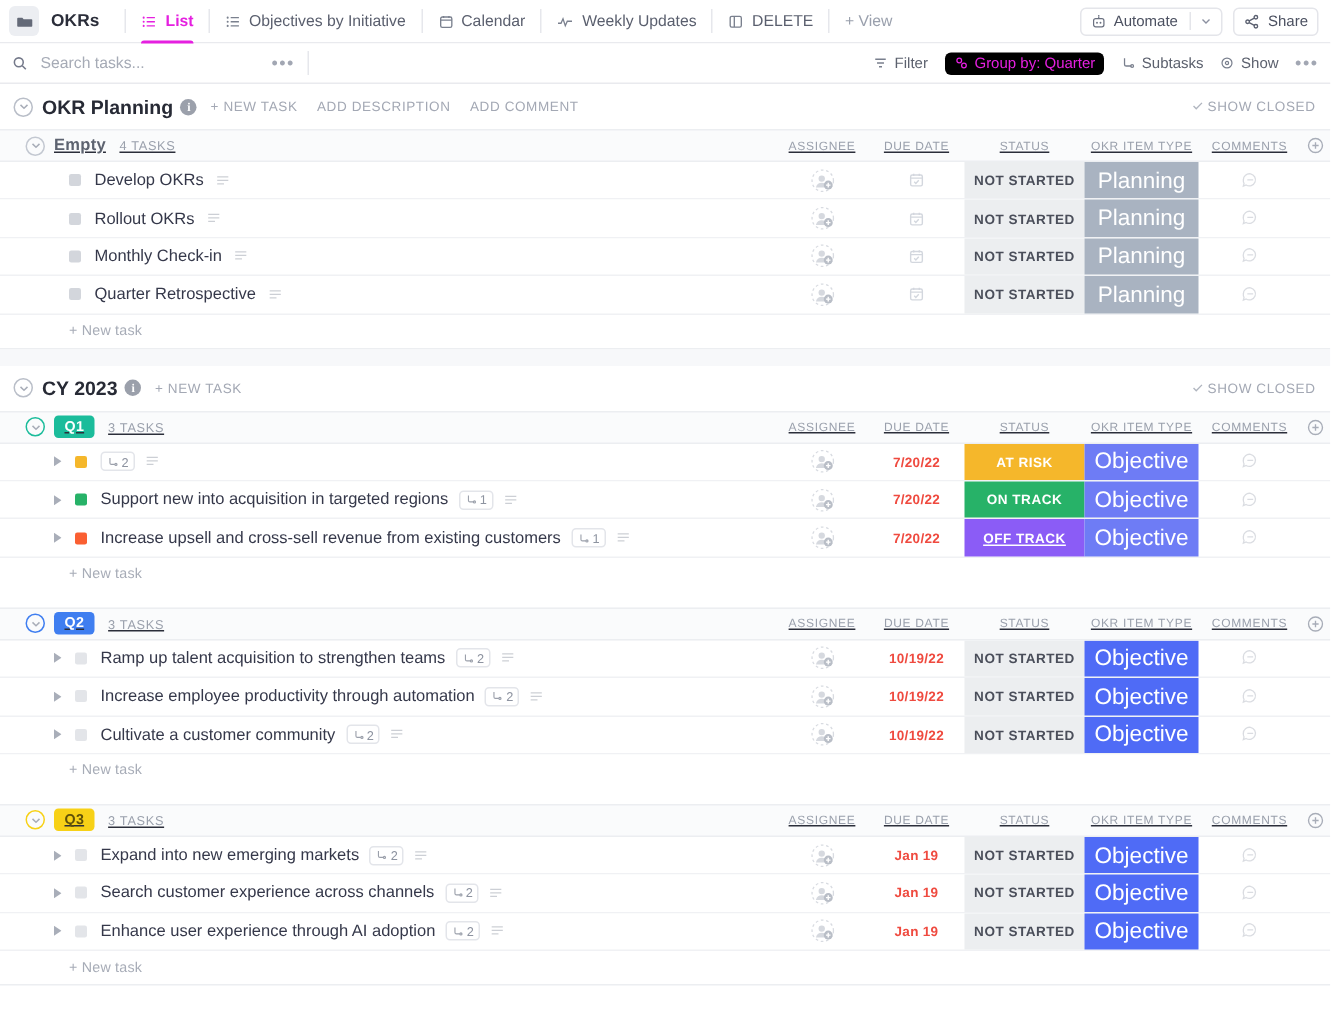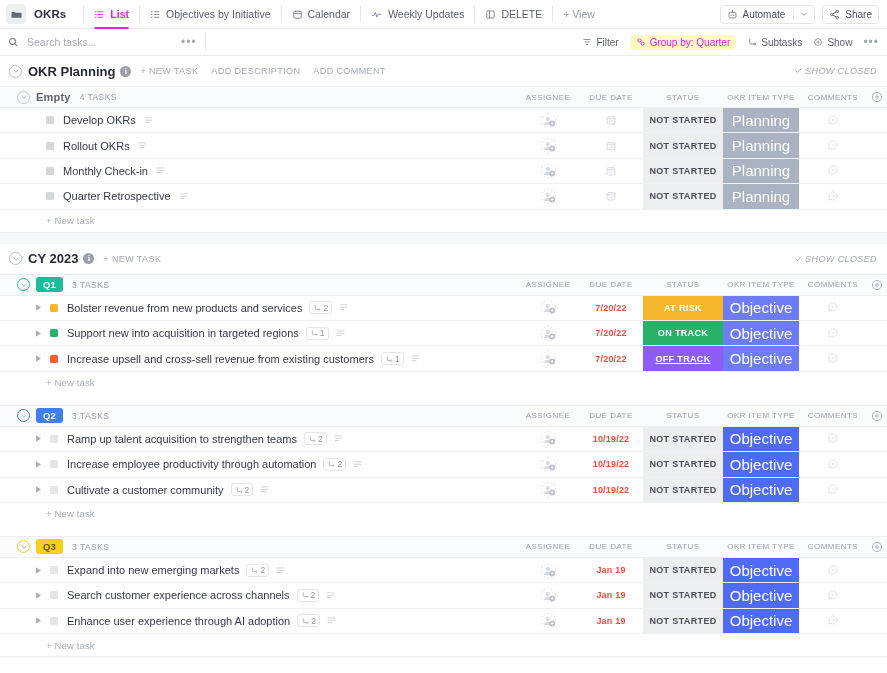--- a/index.html
+++ b/index.html
@@ -58,21 +58,21 @@
     border:none; outline:none; font-size:10.5px; color:#585d6b;
     font-family:"Liberation Sans", sans-serif; width:150px; background:transparent;
   }
   .search-input::placeholder { color:#a6abb6; }
   .dots { color:#a2a7b3; font-size:12px; letter-spacing:1px; cursor:pointer; line-height:8px; }
   .filterbar-right { margin-left:auto; display:flex; align-items:center; gap:11px; }
   .fb-item {
     display:flex; align-items:flex-start; gap:4px; font-size:10px; color:#5c616e; cursor:pointer; white-space:nowrap;
   }
   .fb-item.highlight {
-    color:#e520e0; background:#fef9c3; border-radius:4px; padding:2px 6px; font-weight:normal;
+    color:#e520e0; background:#000000; border-radius:4px; padding:2px 6px; font-weight:normal;
   }
 
   
   .content { flex:1; overflow:hidden; position:relative; }
   .scroller { height:100%; overflow-y:auto; }
 
   
   .list-block { border-bottom:1px solid #eceef1; }
   .list-head {
     height:30px; display:flex; align-items:center; padding:0 10px 0 9px;
@@ -83,28 +83,28 @@
   }
   .list-name { font-size:13px; font-weight:bold; color:#272a35; margin-right:5px; }
   .info-dot {
     width:11px; height:11px; border-radius:50%; background:#9ba0ab; color:#fff;
     font-size:8px; font-weight:bold; display:flex; align-items:center; justify-content:center;
     margin-right:9px; font-family:"Liberation Serif", serif; cursor:pointer; flex:none;
   }
   .head-action { font-size:9px; color:#a3a8b4; letter-spacing:.4px; margin-right:13px; cursor:pointer; white-space:nowrap; }
   .show-closed {
     margin-left:auto; font-size:9px; color:#a3a8b4; letter-spacing:.4px;
-    display:flex; align-items:flex-start; gap:2px; cursor:pointer; white-space:nowrap;font-style:italic;
+    display:flex; align-items:flex-start; gap:2px; cursor:pointer; white-space:nowrap;
   }
 
   
   .group { }
   .group-head {
     height:22px; display:flex; align-items:center; background:#fafbfc;
-    border-top:1px solid #eceef1; border-bottom:1px solid #eceef1; padding-left:17px; position:relative;
+    border-top:1px solid #eceef1; border-bottom:1px solid #eceef1; padding-left:17px; position:relative;text-decoration:underline;
   }
   .group-caret {
     width:13px; height:13px; border-radius:50%; border:1px solid #c3c8d1;
     display:flex; align-items:center; justify-content:center; margin-right:6px; cursor:pointer; flex:none;
   }
   .group-badge {
     height:15px; border-radius:3px; padding:0 7px; display:flex; align-items:center;
     font-size:9.5px; font-weight:bold; color:#fff; letter-spacing:.2px; margin-right:9px;
   }
   .group-badge.plain { background:transparent; color:#5d6370; font-weight:bold; font-size:11px; padding:0; }
@@ -590,21 +590,20 @@
               </div>
             </div>
             <div class="row">
               <div class="row-left">
                 <div class="expand-arrow">
                   <svg width="5" height="7" viewBox="0 0 6 8" fill="#a9aeb9">
                     <path d="M0 0l6 4-6 4z"></path>
                   </svg>
                 </div>
                 <div class="sq" style="background: rgb(245, 183, 43);"></div>
-                <div class="task-name">Bolster revenue from new products and services</div>
                 <div class="sub-badge">
                   <svg width="8" height="8" viewBox="0 0 16 16" fill="none" stroke="#9ba0ab" stroke-width="1.5">
                     <path d="M4.6 2.6v6.6a2 2 0 0 0 2 2h4.6"></path>
                     <circle cx="12.6" cy="11.2" r="1.4"></circle>
                   </svg>
                   <span>2</span>
                 </div>
                 <span class="desc-icon" style="display: flex; align-items: center;">
                   <svg width="11" height="11" viewBox="0 0 16 16" fill="none" stroke="#a4a9b4" stroke-width="1.25">
                     <path d="M2.6 4.2h10.8M2.6 7.6h10.8M2.6 11h6.6"></path>

